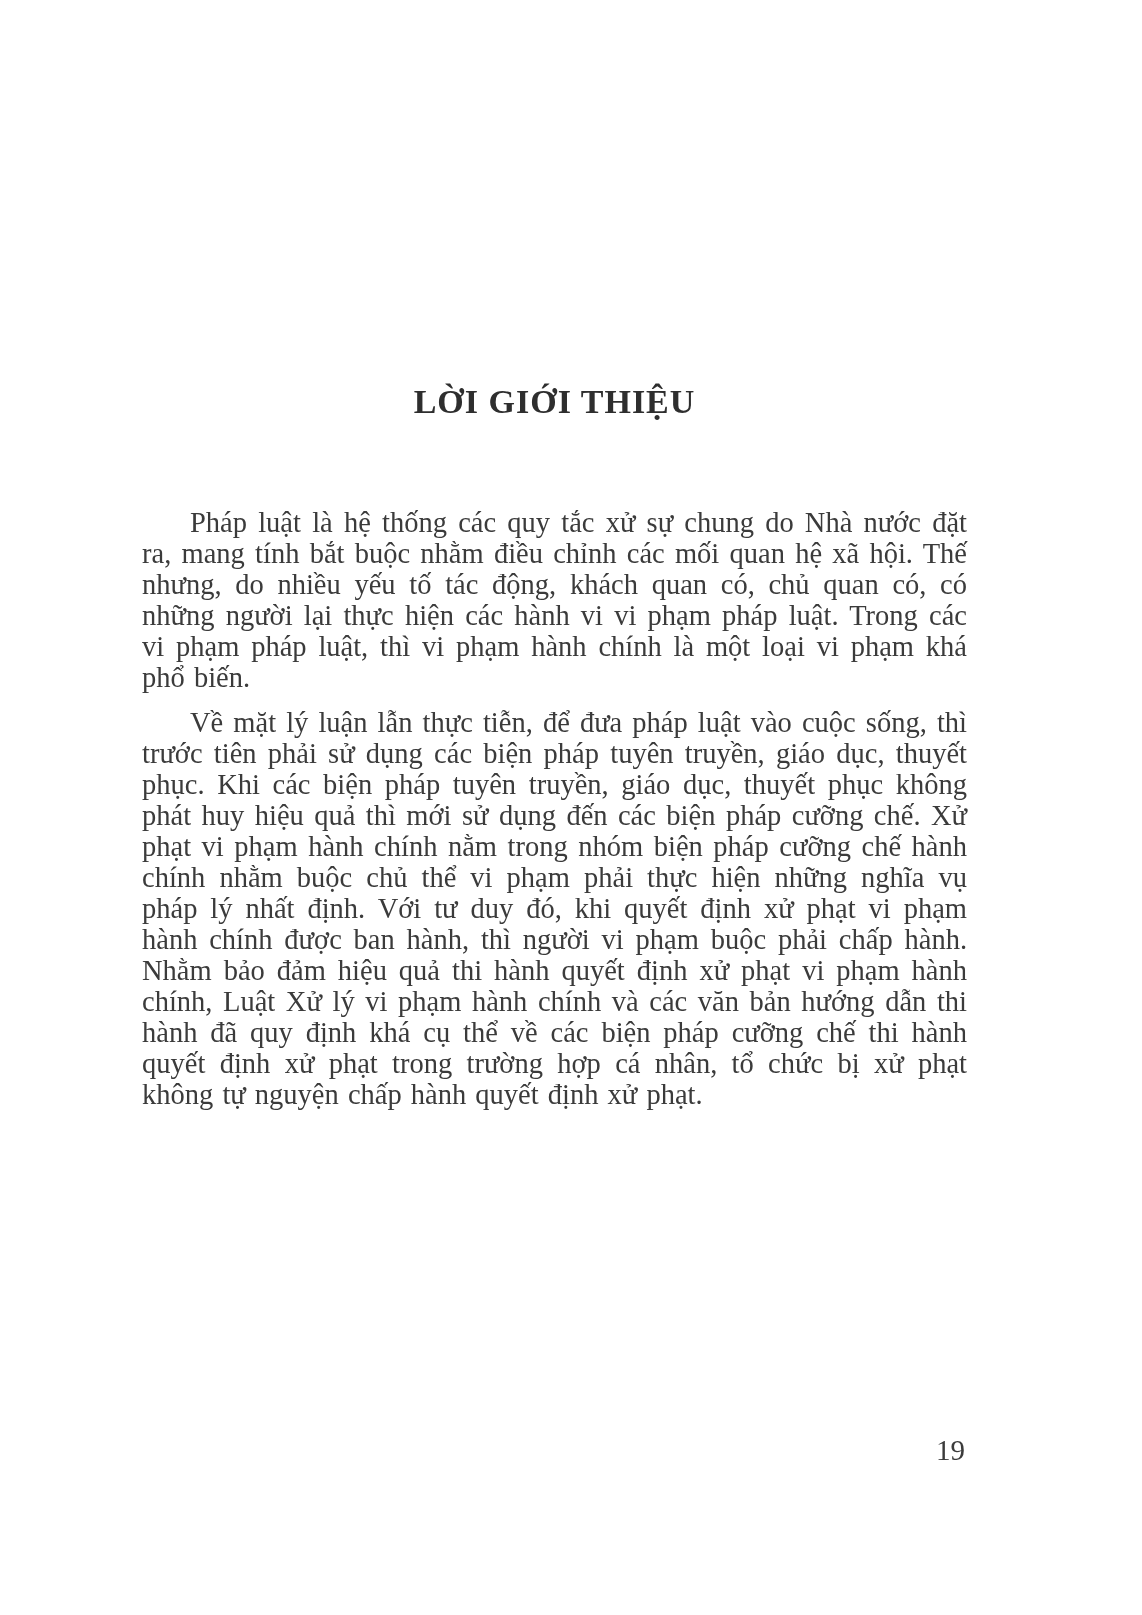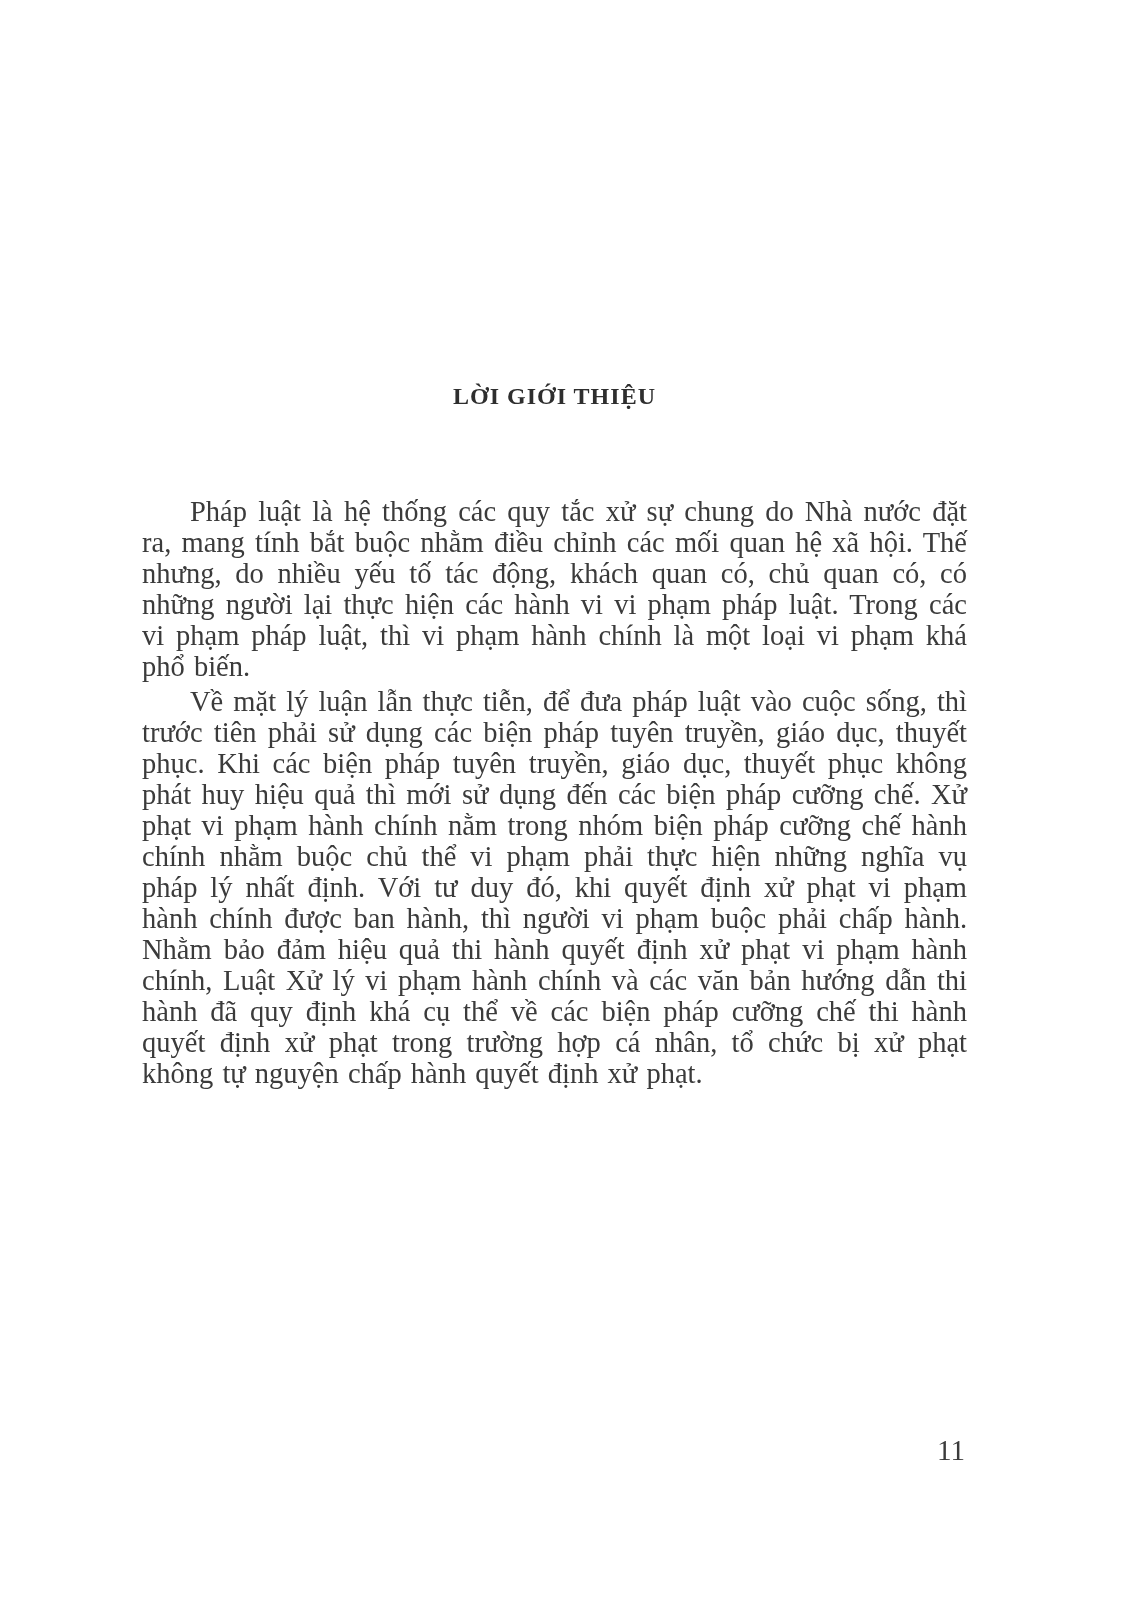--- a/index.html
+++ b/index.html
@@ -15,49 +15,49 @@
     position: absolute;
     inset: 0;
     background: #ffffff;
     color: #3b3b3b;
   }
   .content {
     padding: 383px 175px 0 142px;
   }
   .doc-title {
     text-align: center;
-    font-size: 24px;
+    font-size: 34px;
     font-weight: bold;
     letter-spacing: 1px;
     color: #2e2e2e;
     margin-bottom: 86px;
     font-family: "Liberation Serif", serif;
   }
   .para {
     font-size: 28.5px;
     line-height: 31px;
     text-align: justify;
     text-indent: 48px;
     color: #3b3b3b;
     word-spacing: 2px;
   }
   .para + .para {
-    margin-top: 4px;
+    margin-top: 14px;
   }
   .page-number {
     position: absolute;
     right: 177px;
     top: 1434px;
     font-size: 29px;
     color: #3b3b3b;
   }
 </style>
 </head>
 <body>
 
 <div class="page">
   <div class="content">
     <h1 class="doc-title">LỜI GIỚI THIỆU</h1>
     <p class="para">Pháp luật là hệ thống các quy tắc xử sự chung do Nhà nước đặt ra, mang tính bắt buộc nhằm điều chỉnh các mối quan hệ xã hội. Thế nhưng, do nhiều yếu tố tác động, khách quan có, chủ quan có, có những người lại thực hiện các hành vi vi phạm pháp luật. Trong các vi phạm pháp luật, thì vi phạm hành chính là một loại vi phạm khá phổ biến.</p>
     <p class="para">Về mặt lý luận lẫn thực tiễn, để đưa pháp luật vào cuộc sống, thì trước tiên phải sử dụng các biện pháp tuyên truyền, giáo dục, thuyết phục. Khi các biện pháp tuyên truyền, giáo dục, thuyết phục không phát huy hiệu quả thì mới sử dụng đến các biện pháp cưỡng chế. Xử phạt vi phạm hành chính nằm trong nhóm biện pháp cưỡng chế hành chính nhằm buộc chủ thể vi phạm phải thực hiện những nghĩa vụ pháp lý nhất định. Với tư duy đó, khi quyết định xử phạt vi phạm hành chính được ban hành, thì người vi phạm buộc phải chấp hành. Nhằm bảo đảm hiệu quả thi hành quyết định xử phạt vi phạm hành chính, Luật Xử lý vi phạm hành chính và các văn bản hướng dẫn thi hành đã quy định khá cụ thể về các biện pháp cưỡng chế thi hành quyết định xử phạt trong trường hợp cá nhân, tổ chức bị xử phạt không tự nguyện chấp hành quyết định xử phạt.</p>
   </div>
-  <div class="page-number">11</div>
+  <div class="page-number">19</div>
 </div>
 
 </body></html>

